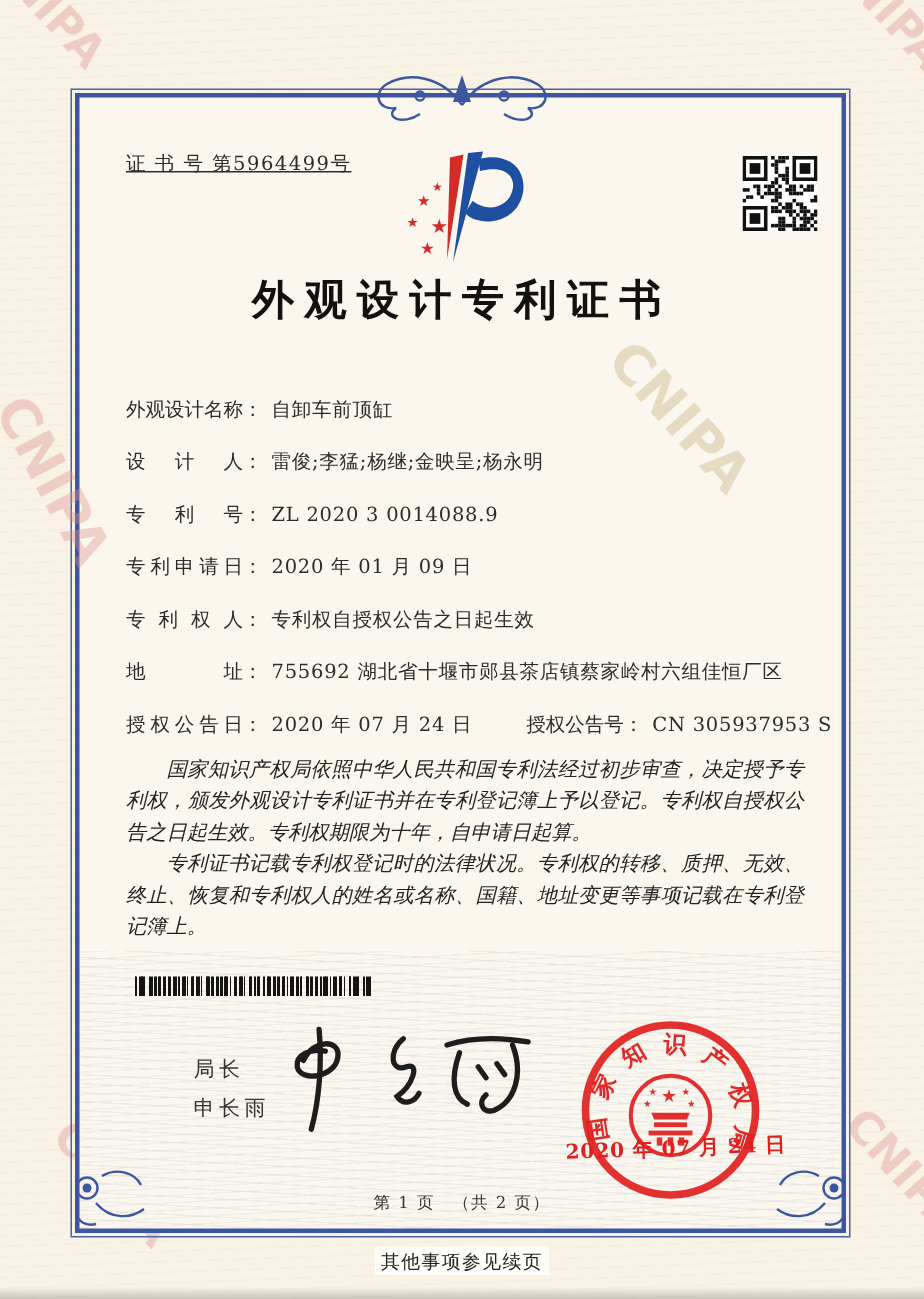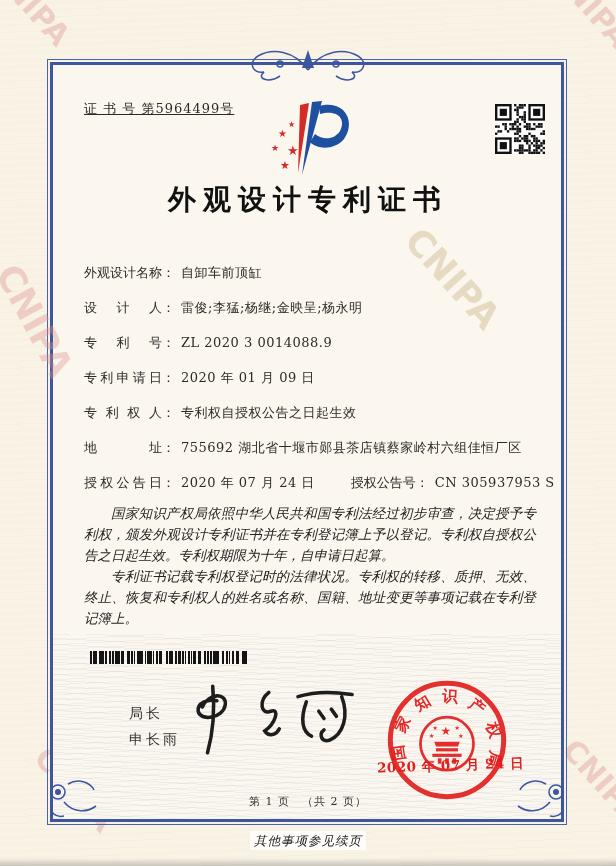--- a/index.html
+++ b/index.html
@@ -62,21 +62,21 @@
   
   .seal{position:absolute; left:383px; top:676px; z-index:4;}
   .seal-date{position:absolute; left:377px; top:757px; width:146px; text-align:center;
              color:#e11f1f; font-size:13.5px; font-weight:bold; letter-spacing:.5px;
              transform:rotate(-2deg); z-index:5; white-space:nowrap;}
   
   .page-num{position:absolute; left:0; top:794px; width:100%; text-align:center;
             font-size:11px; letter-spacing:1px; z-index:3; color:#333;}
   .note{position:absolute; left:0; top:830px; width:100%; text-align:center; z-index:3;}
   .note span{background:rgba(255,255,255,.8); padding:2px 4px; font-size:12.5px;
-             font-style:italic; letter-spacing:1px; color:#222;}
+             letter-spacing:1px; color:#222;}
   .edge{position:absolute; left:0; bottom:0; width:100%; height:8px; z-index:6;
         background:linear-gradient(to bottom, rgba(110,110,105,0), rgba(110,110,105,.35));}
 </style>
 </head>
 <body>
 
 <div class="page">
 
   <span class="wm wm-pink" style="left:-20px; top:-14px; font-size:30px; transform:rotate(48deg);">CNIPA</span>
   <span class="wm wm-pink" style="left:540px; top:-12px; font-size:30px; transform:rotate(48deg);">CNIPA</span>

